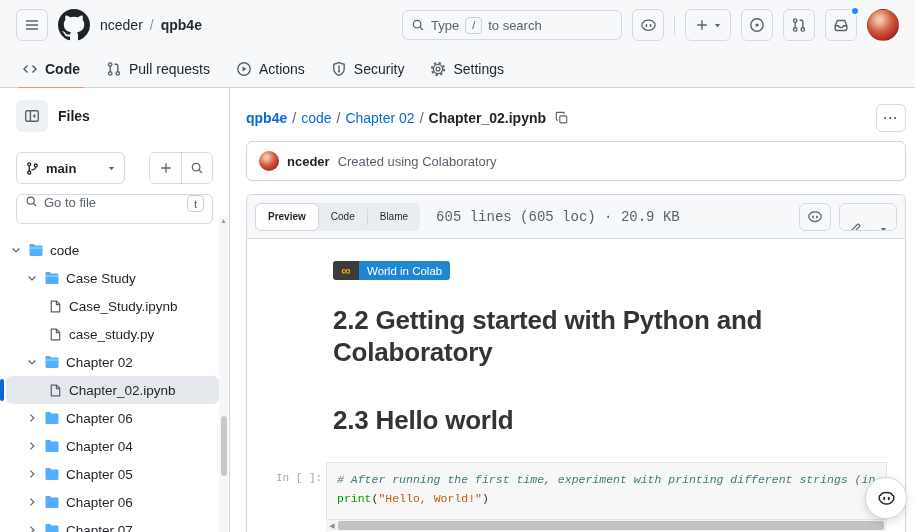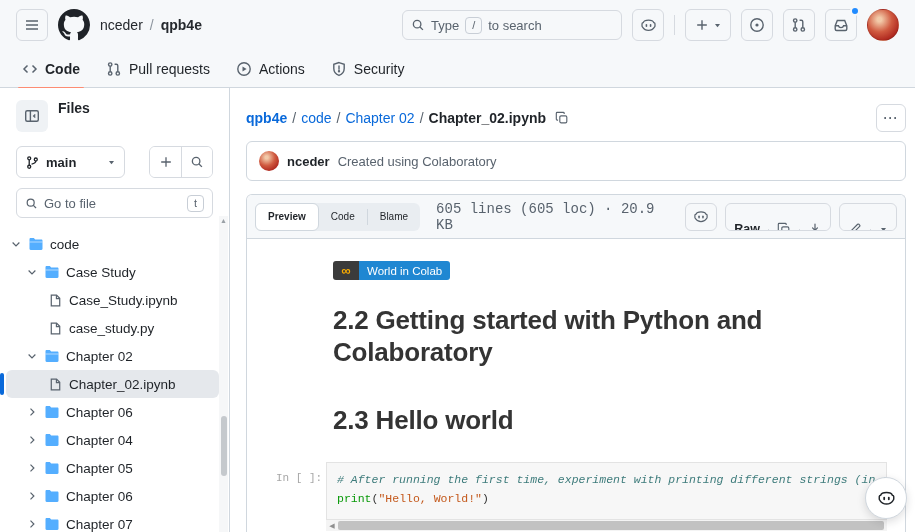--- a/index.html
+++ b/index.html
@@ -65,21 +65,21 @@
     height:2px; border-radius:2px; background:#fd8c73;
   }
 
   
   .body-split { display:flex; height:444px; }
   .sidebar {
     width:230px; flex:none; border-right:1px solid #d0d7de; background:#fff;
     padding:12px 0 0 0; position:relative; overflow:hidden;
   }
   .side-pad { padding:0 16px; }
-  .side-head { display:flex; align-items:flex-start; gap:10px; margin-bottom:14px; }
+  .side-head { display:flex; align-items:center; gap:10px; margin-bottom:20px; }
   .ghost-btn {
     width:32px; height:32px; border:none; border-radius:6px; background:#eff2f5;
     display:flex; align-items:center; justify-content:center; color:#59636e; cursor:pointer;
   }
   .side-title { font-weight:700; font-size:14px; }
   .branch-row { display:flex; gap:24px; margin-bottom:10px; }
   .branch-btn {
     flex:1; height:32px; border:1px solid #d6dae0; border-radius:6px; background:#fff;
     display:flex; align-items:center; gap:6px; padding:0 8px; font-size:13px;
     font-weight:600; color:#1f2328; cursor:pointer;
@@ -88,21 +88,21 @@
   .mini-group {
     display:flex; border:1px solid #d6dae0; border-radius:6px; overflow:hidden; height:32px;
   }
   .mini-group button {
     width:31px; border:none; background:#fff; color:#59636e; display:flex;
     align-items:center; justify-content:center; cursor:pointer;
   }
   .mini-group button + button { border-left:1px solid #d6dae0; }
   .goto {
     height:30px; border:1px solid #d6dae0; border-radius:6px; background:#fff;
-    display:flex; align-items:center; gap:6px; padding:0 8px; color:#59636e;
+    display:flex; gap:6px; padding:0 8px; color:#59636e;
     font-size:13px; margin-bottom:12px; cursor:text;
   }
   .goto .grow { flex:1; }
   .goto kbd {
     border:1px solid #c8ced6; border-radius:4px; min-width:17px; height:17px; padding:0 3px;
     display:flex; align-items:center; justify-content:center; font-size:11px; font-family:inherit;
   }
   .tree { padding:0 10px 0 6px; }
   .tree-row {
     height:28px; display:flex; align-items:center; gap:6px; border-radius:6px;
@@ -354,20 +354,30 @@
     </div>
     <div class="navtab">
       <span class="ticon">
         <svg width="16" height="16" viewBox="0 0 16 16" fill="none" stroke="currentColor" stroke-width="1.4">
             <path d="M8 1.6 13.2 3.3v4.2c0 3.4-2.2 5.7-5.2 6.9-3-1.2-5.2-3.5-5.2-6.9V3.3z"></path>
             <path d="M8 5v3.2" stroke-linecap="round"></path>
             <circle cx="8" cy="10.2" r=".5" fill="currentColor"></circle>
           </svg>
       </span>
       <span>Security</span>
+    </div>
+    <div class="navtab">
+      <span class="ticon">
+        <svg width="16" height="16" viewBox="0 0 16 16" fill="none" stroke="currentColor">
+            <circle cx="8" cy="8" r="4.6" stroke-width="1.4"></circle>
+            <circle cx="8" cy="8" r="1.9" stroke-width="1.3"></circle>
+            <circle cx="8" cy="8" r="6.1" stroke-width="2" stroke-dasharray="2.2 2.58"></circle>
+          </svg>
+      </span>
+      <span>Settings</span>
     </div>
   </nav>
 
   <div class="body-split">
 
     <aside class="sidebar">
       <div class="side-pad">
         <div class="side-head">
           <button class="ghost-btn">
             <span>
@@ -612,39 +622,20 @@
             <button class="tb-btn">
               <span>
                 <svg width="16" height="16" viewBox="0 0 16 16">
                     <path d="M3.1 5.2C3.6 3.5 5.5 2.9 8 2.9s4.4.6 4.9 2.3c.7.1 1.2.5 1.2 1.1v2.2c0 .4-.2.8-.5 1-1.3 2.1-3.3 3.1-5.6 3.1s-4.3-1-5.6-3.1c-.3-.2-.5-.6-.5-1V6.3c0-.6.5-1 1.2-1.1z" fill="none" stroke="currentColor" stroke-width="1.2"></path>
                     <rect x="5.3" y="6.6" width="1.5" height="2.8" rx=".75" fill="currentColor"></rect>
                     <rect x="9.2" y="6.6" width="1.5" height="2.8" rx=".75" fill="currentColor"></rect>
                   </svg>
               </span>
             </button>
             <div class="joined">
-              <button class="cell raw">Raw</button>
-              <button class="cell">
-                <span>
-                  <svg width="14" height="14" viewBox="0 0 16 16" fill="none" stroke="currentColor" stroke-width="1.3">
-                      <rect x="5.5" y="5.5" width="8" height="8" rx="1.5"></rect>
-                      <path d="M3.5 10.5h-1c-.6 0-1-.4-1-1v-7c0-.6.4-1 1-1h7c.6 0 1 .4 1 1v1"></path>
-                    </svg>
-                </span>
-              </button>
-              <button class="cell">
-                <span>
-                  <svg width="14" height="14" viewBox="0 0 16 16" fill="none" stroke="currentColor" stroke-width="1.4">
-                      <path d="M8 2.3v7M5.2 6.7 8 9.5l2.8-2.8" stroke-linecap="round" stroke-linejoin="round"></path>
-                      <path d="M2.5 11v1.5c0 .6.4 1 1 1h9c.6 0 1-.4 1-1V11"></path>
-                    </svg>
-                </span>
-              </button>
-            </div>
-            <div class="joined">
               <button class="cell">
                 <span>
                   <svg width="14" height="14" viewBox="0 0 16 16" fill="none" stroke="currentColor" stroke-width="1.3">
                       <path d="m3 13 .8-3.2L11 2.6c.4-.4 1-.4 1.4 0l.9.9c.4.4.4 1 0 1.4L6.2 12.2z" stroke-linejoin="round"></path>
                     </svg>
                 </span>
               </button>
               <button class="cell">
                 <span>
                   <svg width="9" height="9" viewBox="0 0 16 16" fill="currentColor">

